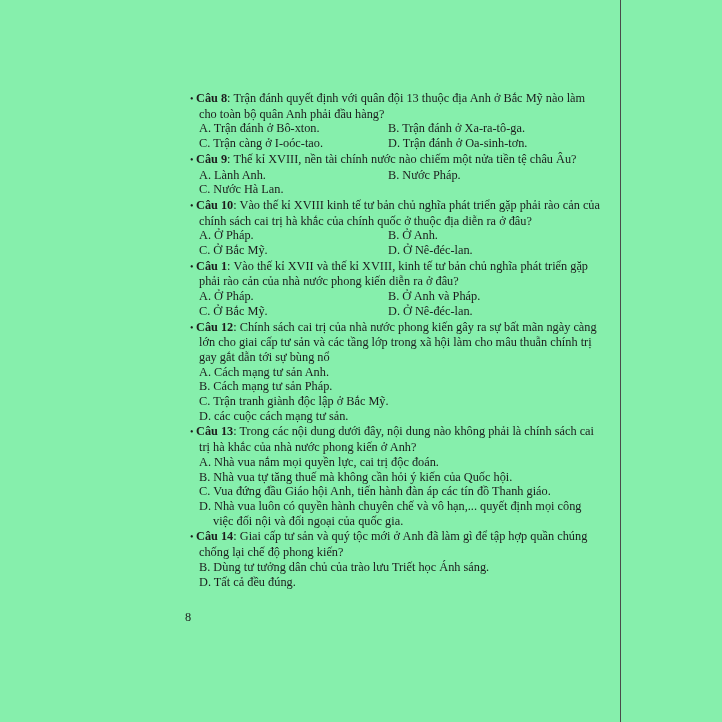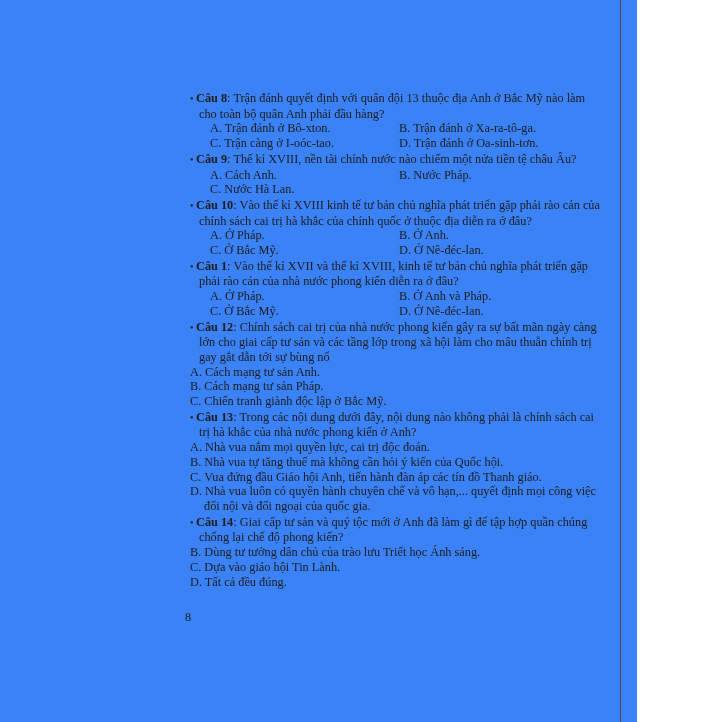--- a/index.html
+++ b/index.html
@@ -2,23 +2,23 @@
 <html><head>
 <meta charset="utf-8">
 <style>
   html, body {
     margin: 0;
     padding: 0;
     background: #ffffff;
   }
   .page {
     position: relative;
-    width: 637px;
+    width: 722px;
     height: 722px;
-    background: #3b82f6;
+    background: #86efac;
     overflow: hidden;
     font-family: "Liberation Serif", "DejaVu Serif", serif;
     color: #1c1c1c;
   }
   .page-edge-line {
     position: absolute;
     left: 620px;
     top: 0;
     width: 1.4px;
     height: 722px;
@@ -39,25 +39,25 @@
     text-indent: -9px;
   }
   .q-label { font-weight: bold; }
   .bullet {
     font-size: 10px;
     display: inline-block;
     width: 6px;
     text-indent: 0;
   }
   .opts-grid {
-    margin-left: 20px;
+    margin-left: 9px;
     display: grid;
     grid-template-columns: 189px 1fr;
   }
-  .opts-list { }
+  .opts-list { margin-left: 9px; }
   .opts-list .opt {
     padding-left: 14px;
     text-indent: -14px;
   }
   .page-number {
     position: absolute;
     left: 185px;
     top: 610px;
     font-size: 12.3px;
   }
@@ -79,21 +79,21 @@
         <span class="opt">C. Trận càng ở I-oóc-tao.</span>
         <span class="opt">D. Trận đánh ở Oa-sinh-tơn.</span>
       </div>
     </div>
 
     <div class="q">
       <div class="q-head">
         <span class="bullet">•</span><span class="q-label">Câu 9</span><span>: </span><span>Thế kỉ XVIII, nền tài chính nước nào chiếm một nửa tiền tệ châu Âu?</span>
       </div>
       <div class="opts-grid">
-        <span class="opt">A. Cách Anh.</span>
+        <span class="opt">A. Lành Anh.</span>
         <span class="opt">B. Nước Pháp.</span>
         <span class="opt">C. Nước Hà Lan.</span>
       </div>
     </div>
 
     <div class="q">
       <div class="q-head">
         <span class="bullet">•</span><span class="q-label">Câu 10</span><span>: </span><span>Vào thế kỉ XVIII kinh tế tư bản chủ nghĩa phát triển gặp phải rào cản của chính sách cai trị hà khắc của chính quốc ở thuộc địa diễn ra ở đâu?</span>
       </div>
       <div class="opts-grid">
@@ -116,21 +116,22 @@
       </div>
     </div>
 
     <div class="q">
       <div class="q-head">
         <span class="bullet">•</span><span class="q-label">Câu 12</span><span>: </span><span>Chính sách cai trị của nhà nước phong kiến gây ra sự bất mãn ngày càng lớn cho giai cấp tư sản và các tầng lớp trong xã hội làm cho mâu thuẫn chính trị gay gắt dẫn tới sự bùng nổ</span>
       </div>
       <div class="opts-list">
         <div class="opt">A. Cách mạng tư sản Anh.</div>
         <div class="opt">B. Cách mạng tư sản Pháp.</div>
-        <div class="opt">C. Chiến tranh giành độc lập ở Bắc Mỹ.</div>
+        <div class="opt">C. Trận tranh giành độc lập ở Bắc Mỹ.</div>
+        <div class="opt">D. các cuộc cách mạng tư sản.</div>
       </div>
     </div>
 
     <div class="q">
       <div class="q-head">
         <span class="bullet">•</span><span class="q-label">Câu 13</span><span>: </span><span>Trong các nội dung dưới đây, nội dung nào không phải là chính sách cai trị hà khắc của nhà nước phong kiến ở Anh?</span>
       </div>
       <div class="opts-list">
         <div class="opt">A. Nhà vua nắm mọi quyền lực, cai trị độc đoán.</div>
         <div class="opt">B. Nhà vua tự tăng thuế mà không cần hỏi ý kiến của Quốc hội.</div>
@@ -138,21 +139,20 @@
         <div class="opt">D. Nhà vua luôn có quyền hành chuyên chế và vô hạn,... quyết định mọi công việc đối nội và đối ngoại của quốc gia.</div>
       </div>
     </div>
 
     <div class="q">
       <div class="q-head">
         <span class="bullet">•</span><span class="q-label">Câu 14</span><span>: </span><span>Giai cấp tư sản và quý tộc mới ở Anh đã làm gì để tập hợp quần chúng chống lại chế độ phong kiến?</span>
       </div>
       <div class="opts-list">
         <div class="opt">B. Dùng tư tưởng dân chủ của trào lưu Triết học Ánh sáng.</div>
-        <div class="opt">C. Dựa vào giáo hội Tin Lành.</div>
         <div class="opt">D. Tất cả đều đúng.</div>
       </div>
     </div>
 
   </div>
 
   <div class="page-number">8</div>
 
   <div class="page-edge-line"></div>
 

